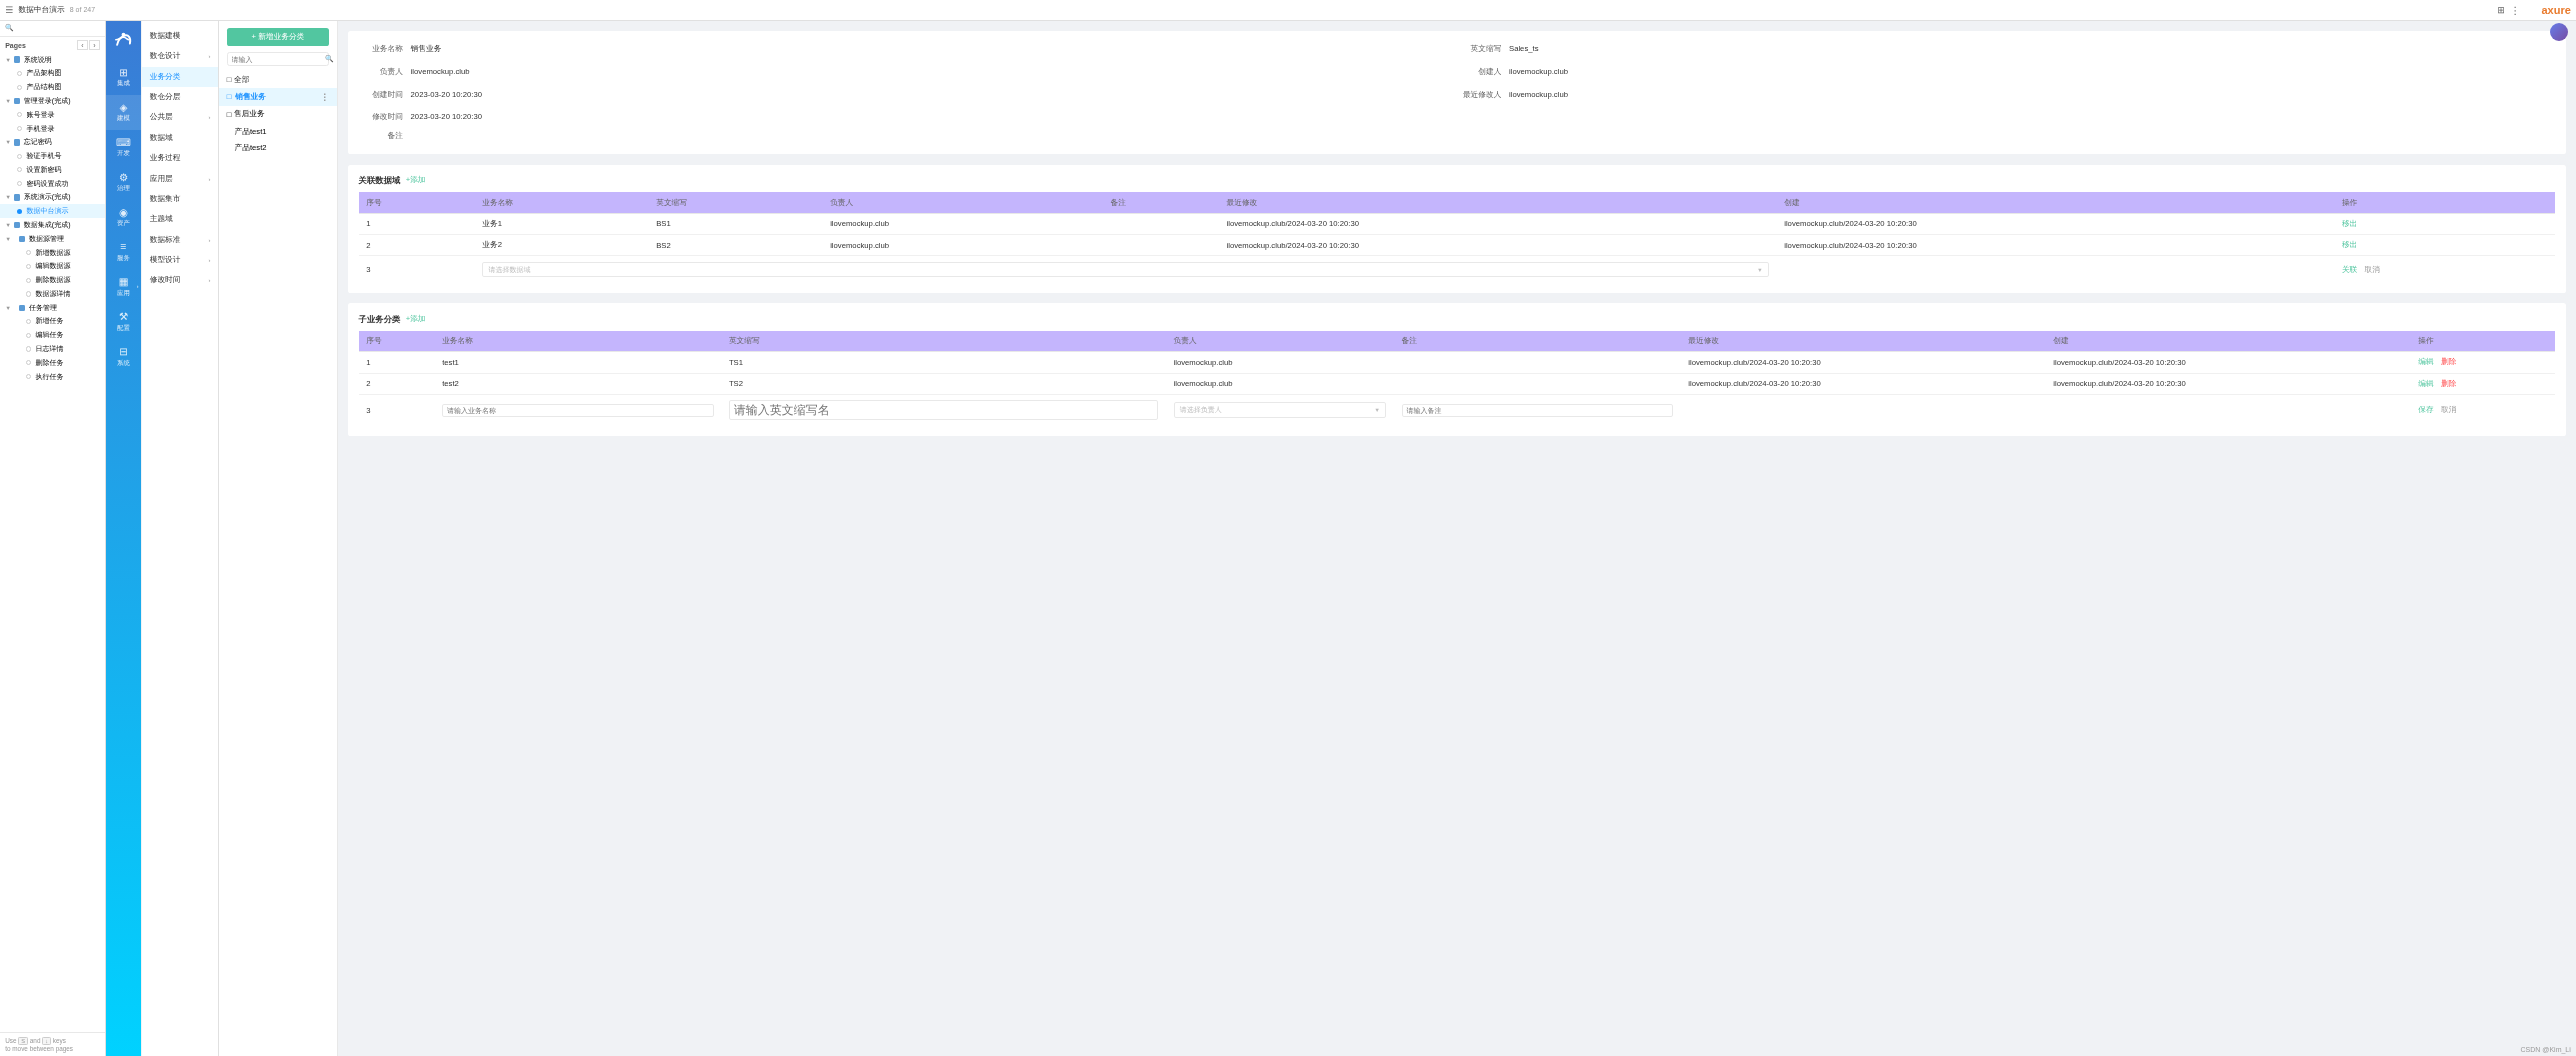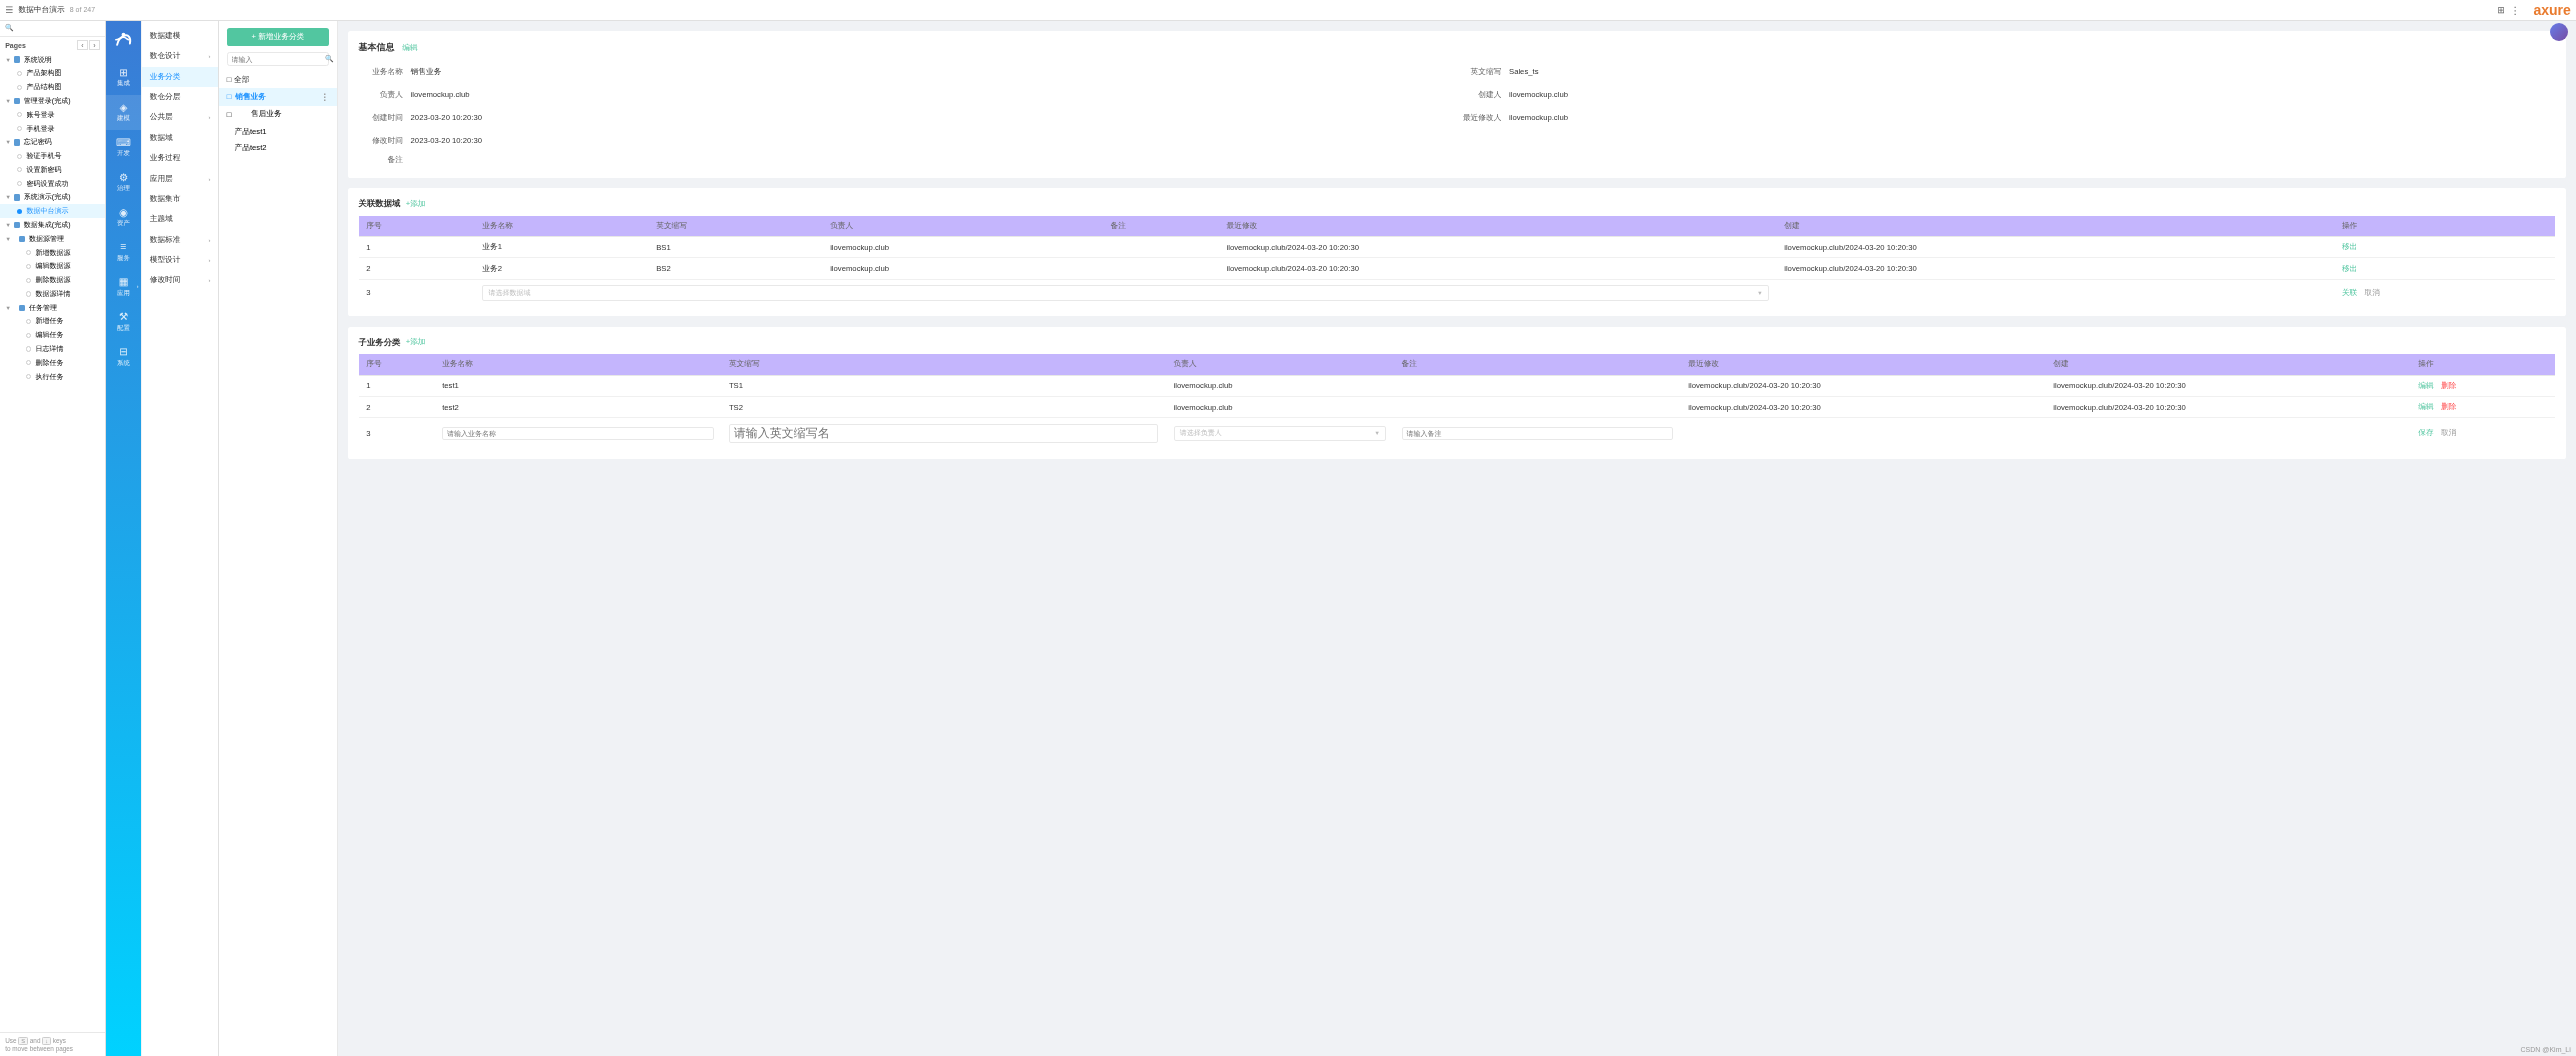--- a/index.html
+++ b/index.html
@@ -276,21 +276,21 @@
 </head>
 <body>
 
 <div class="top-bar">
   <span style="cursor:pointer;font-size:9px;color:#666;">☰</span>
   <span style="font-size:7.7px;color:#333;">数据中台演示</span>
   <span style="font-size:7px;color:#999;">8 of 247</span>
   <div style="flex:1;"></div>
   <span style="cursor:pointer;font-size:9px;color:#666;">⊞</span>
   <span style="cursor:pointer;font-size:10.3px;color:#666;">⋮</span>
-  <span style="font-size:14px;font-weight:bold;color:#e97b2e;margin-left:8px;">axure</span>
+  <span style="font-size:11px;font-weight:bold;color:#e97b2e;margin-left:16px;">axure</span>
 </div>
 
 <div class="left-sidebar">
   <div class="sidebar-search">
     <span style="font-size:7px;color:#999;">🔍</span>
     <input placeholder="" style="font-size: 7px;">
   </div>
 
   <div style="display:flex;align-items:center;justify-content:space-between;padding:2.6px 5.2px;">
     <span style="font-size:7px;font-weight:bold;color:#555;">Pages</span>
@@ -546,39 +546,35 @@
       <div class="biz-tree-node-inner">
         <span>□</span>
         <span style="margin-left:1.3px;">销售业务</span>
       </div>
       <span class="biz-tree-more">⋮</span>
     </div>
 
     <div class="biz-tree-node">
       <div class="biz-tree-node-inner">
         <span>□</span>
-        <span style="margin-left:17px;">售后业务</span>
+        <span style="margin-left:0;">售后业务</span>
       </div>
     </div>
 
     <div class="biz-tree-child">
       <span>产品test1</span>
     </div>
     <div class="biz-tree-child">
       <span>产品test2</span>
     </div>
   </div>
 
   <div class="detail-panel">
 
     <div class="info-card">
-      <div class="card-header">
-        <span>基本信息</span>
-        <span class="card-edit-btn">编辑</span>
-      </div>
 
       <div class="info-grid">
 
 
         <div class="info-row">
           <span class="info-label">业务名称</span>
           <span class="info-value">销售业务</span>
         </div>
 
         <div class="info-row">

